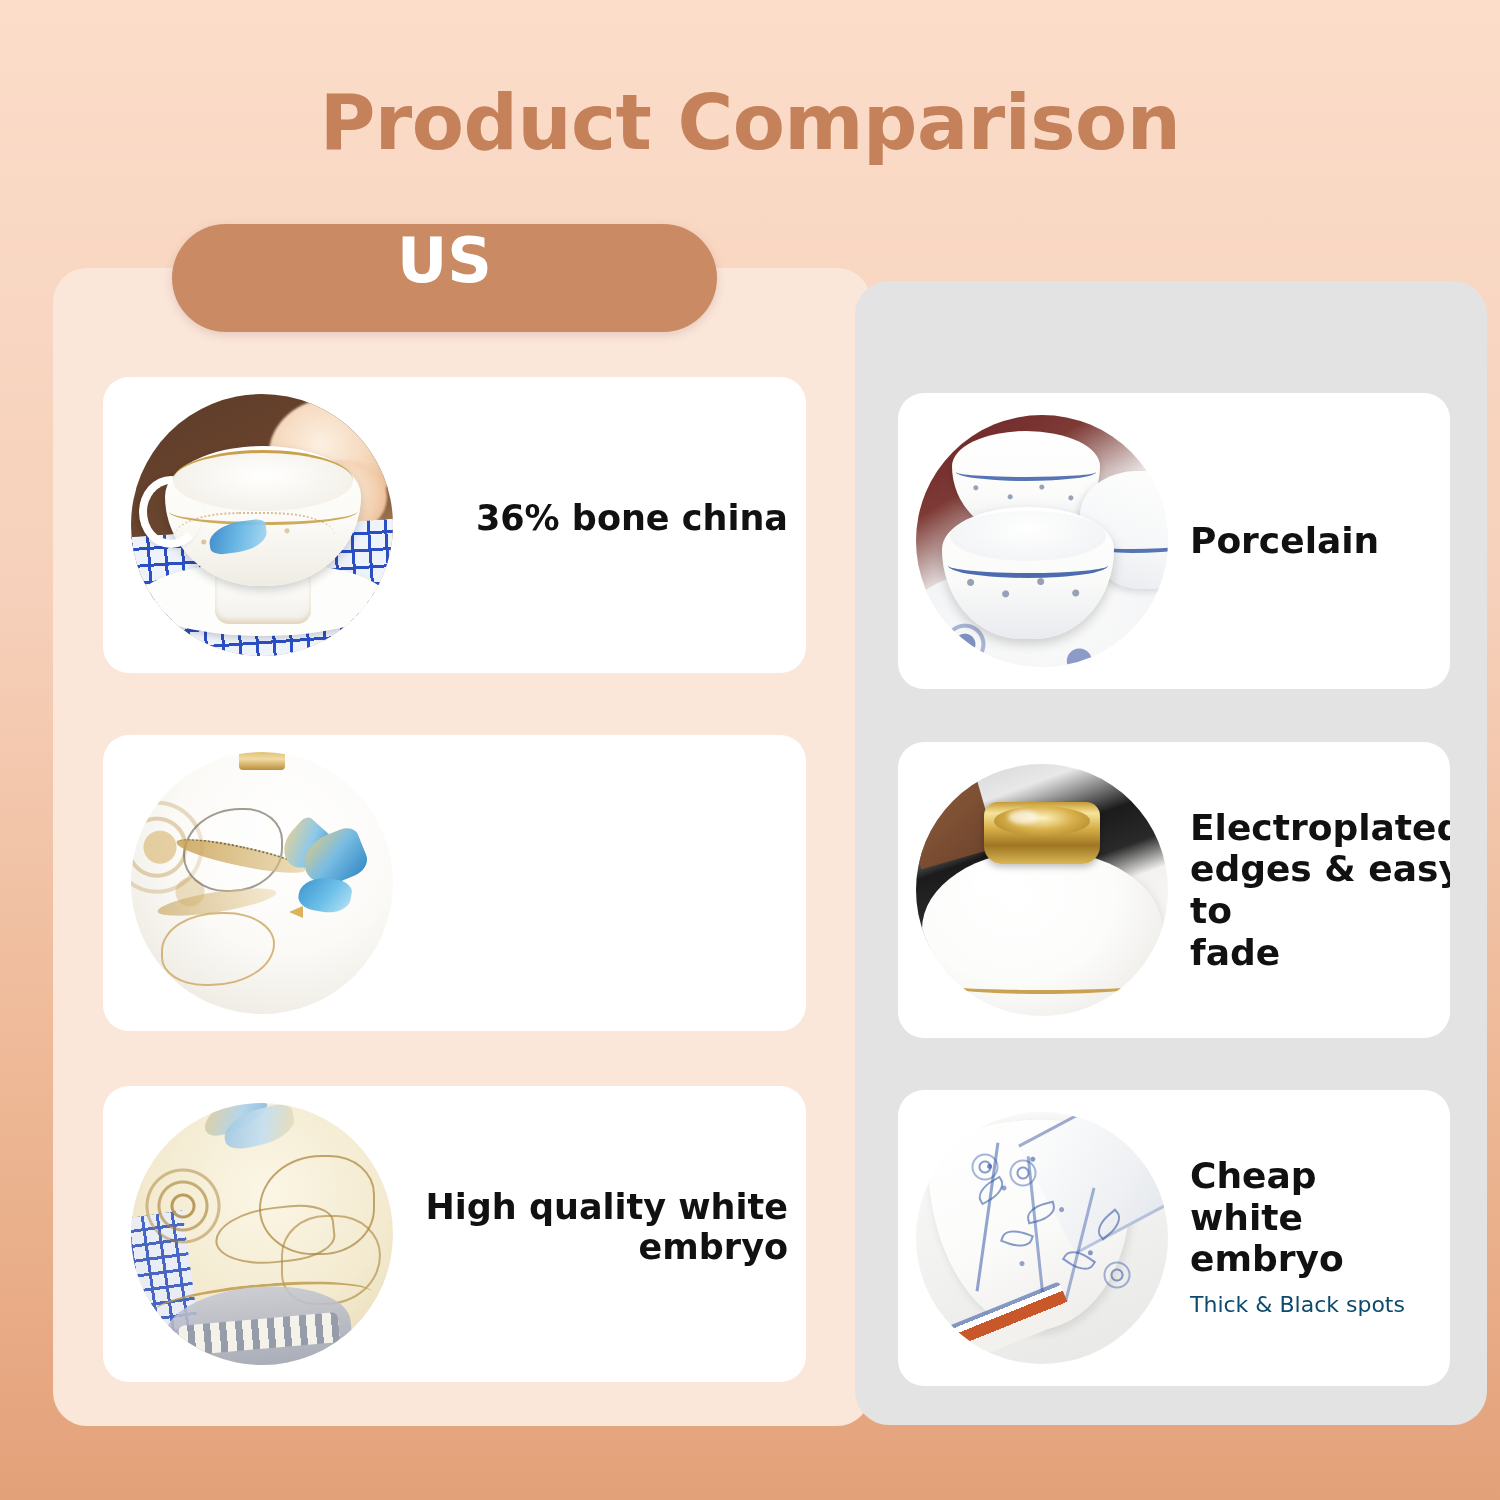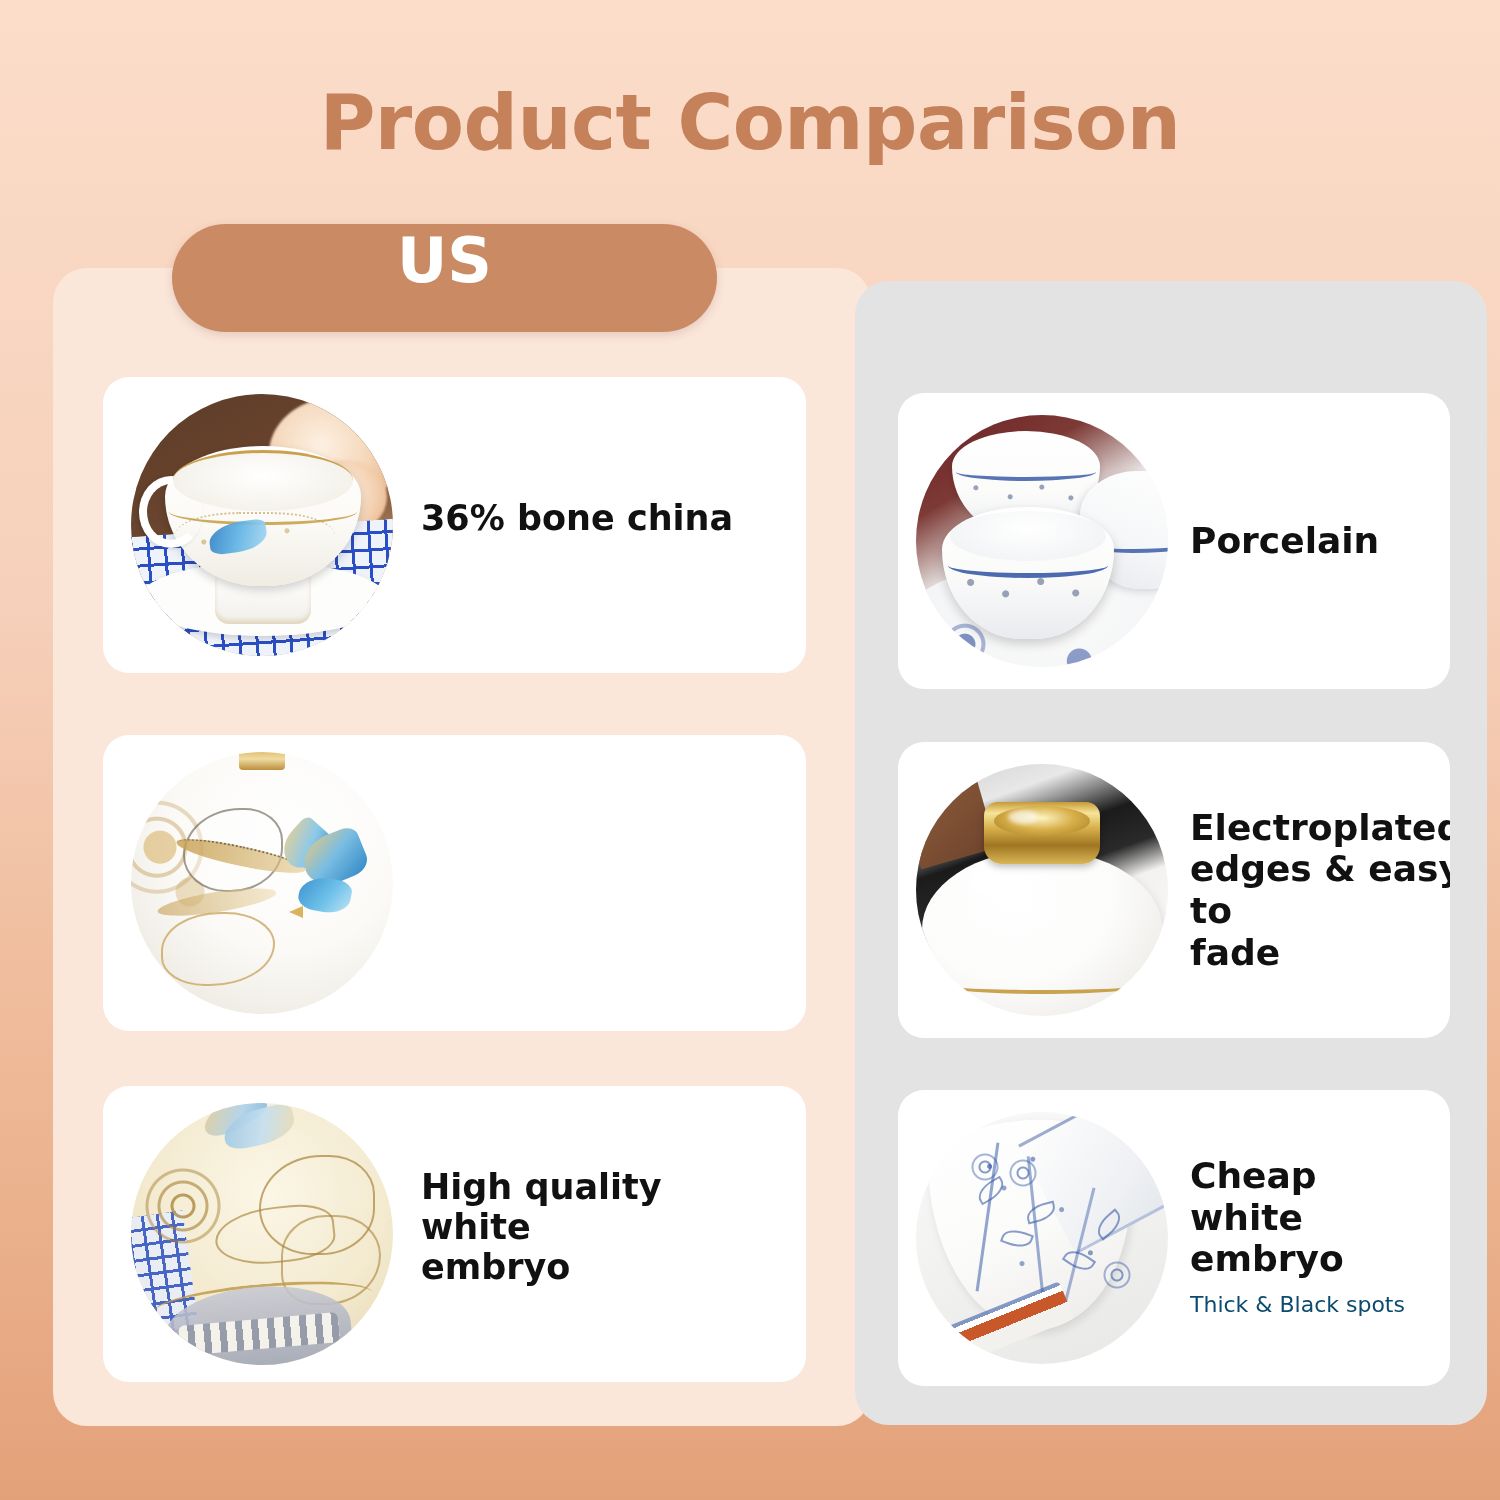--- a/index.html
+++ b/index.html
@@ -519,21 +519,22 @@
       #ffffff 4px 10px,
       #c8572a 10px 22px,
       #f3f1ee 22px 40px);
     transform: rotate(-22deg);
     border-radius: 4px;
   }
 
   
   .txt-us {
     flex: 1 1 auto;
-    padding: 0 24px 0 28px;
+    padding: 0 18px 0 28px;
+    text-align: right;
   }
   .h-us {
     font-size: 35px;
     font-weight: 700;
     color: #111111;
     line-height: 1.14;
     margin: 0 0 12px 0;
     font-family: "DejaVu Sans", sans-serif;
     white-space: pre-line;
   }

